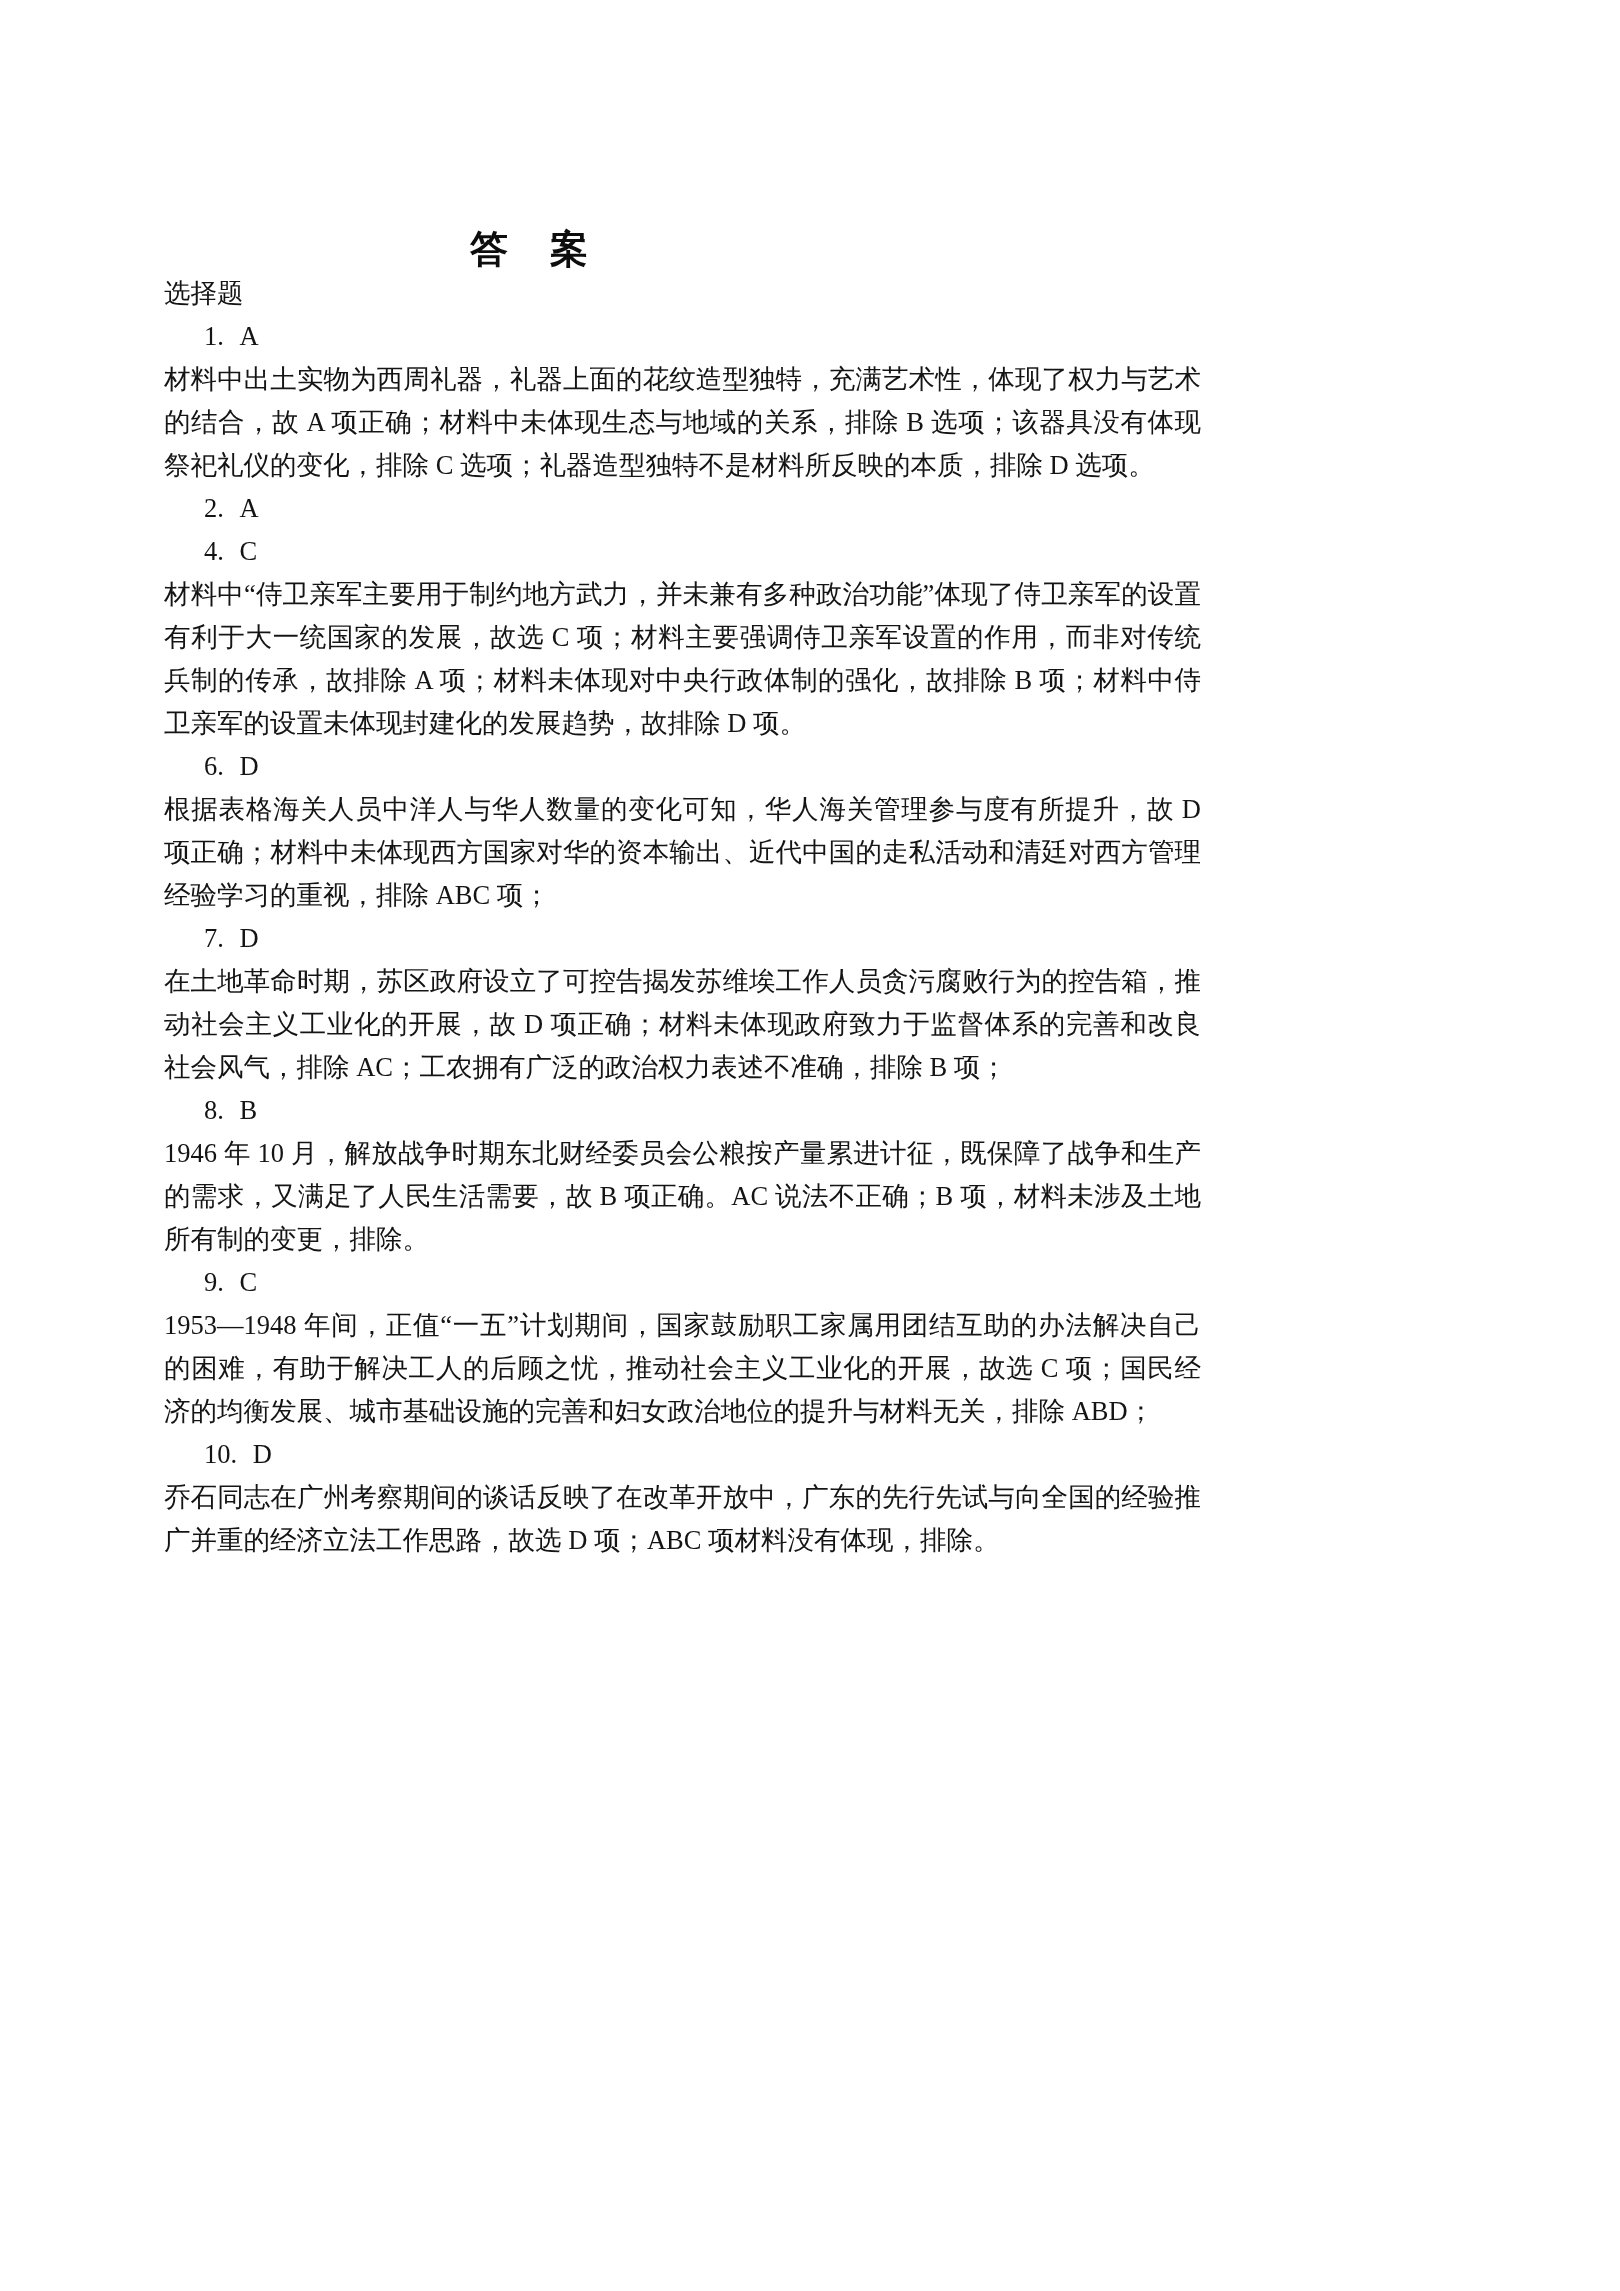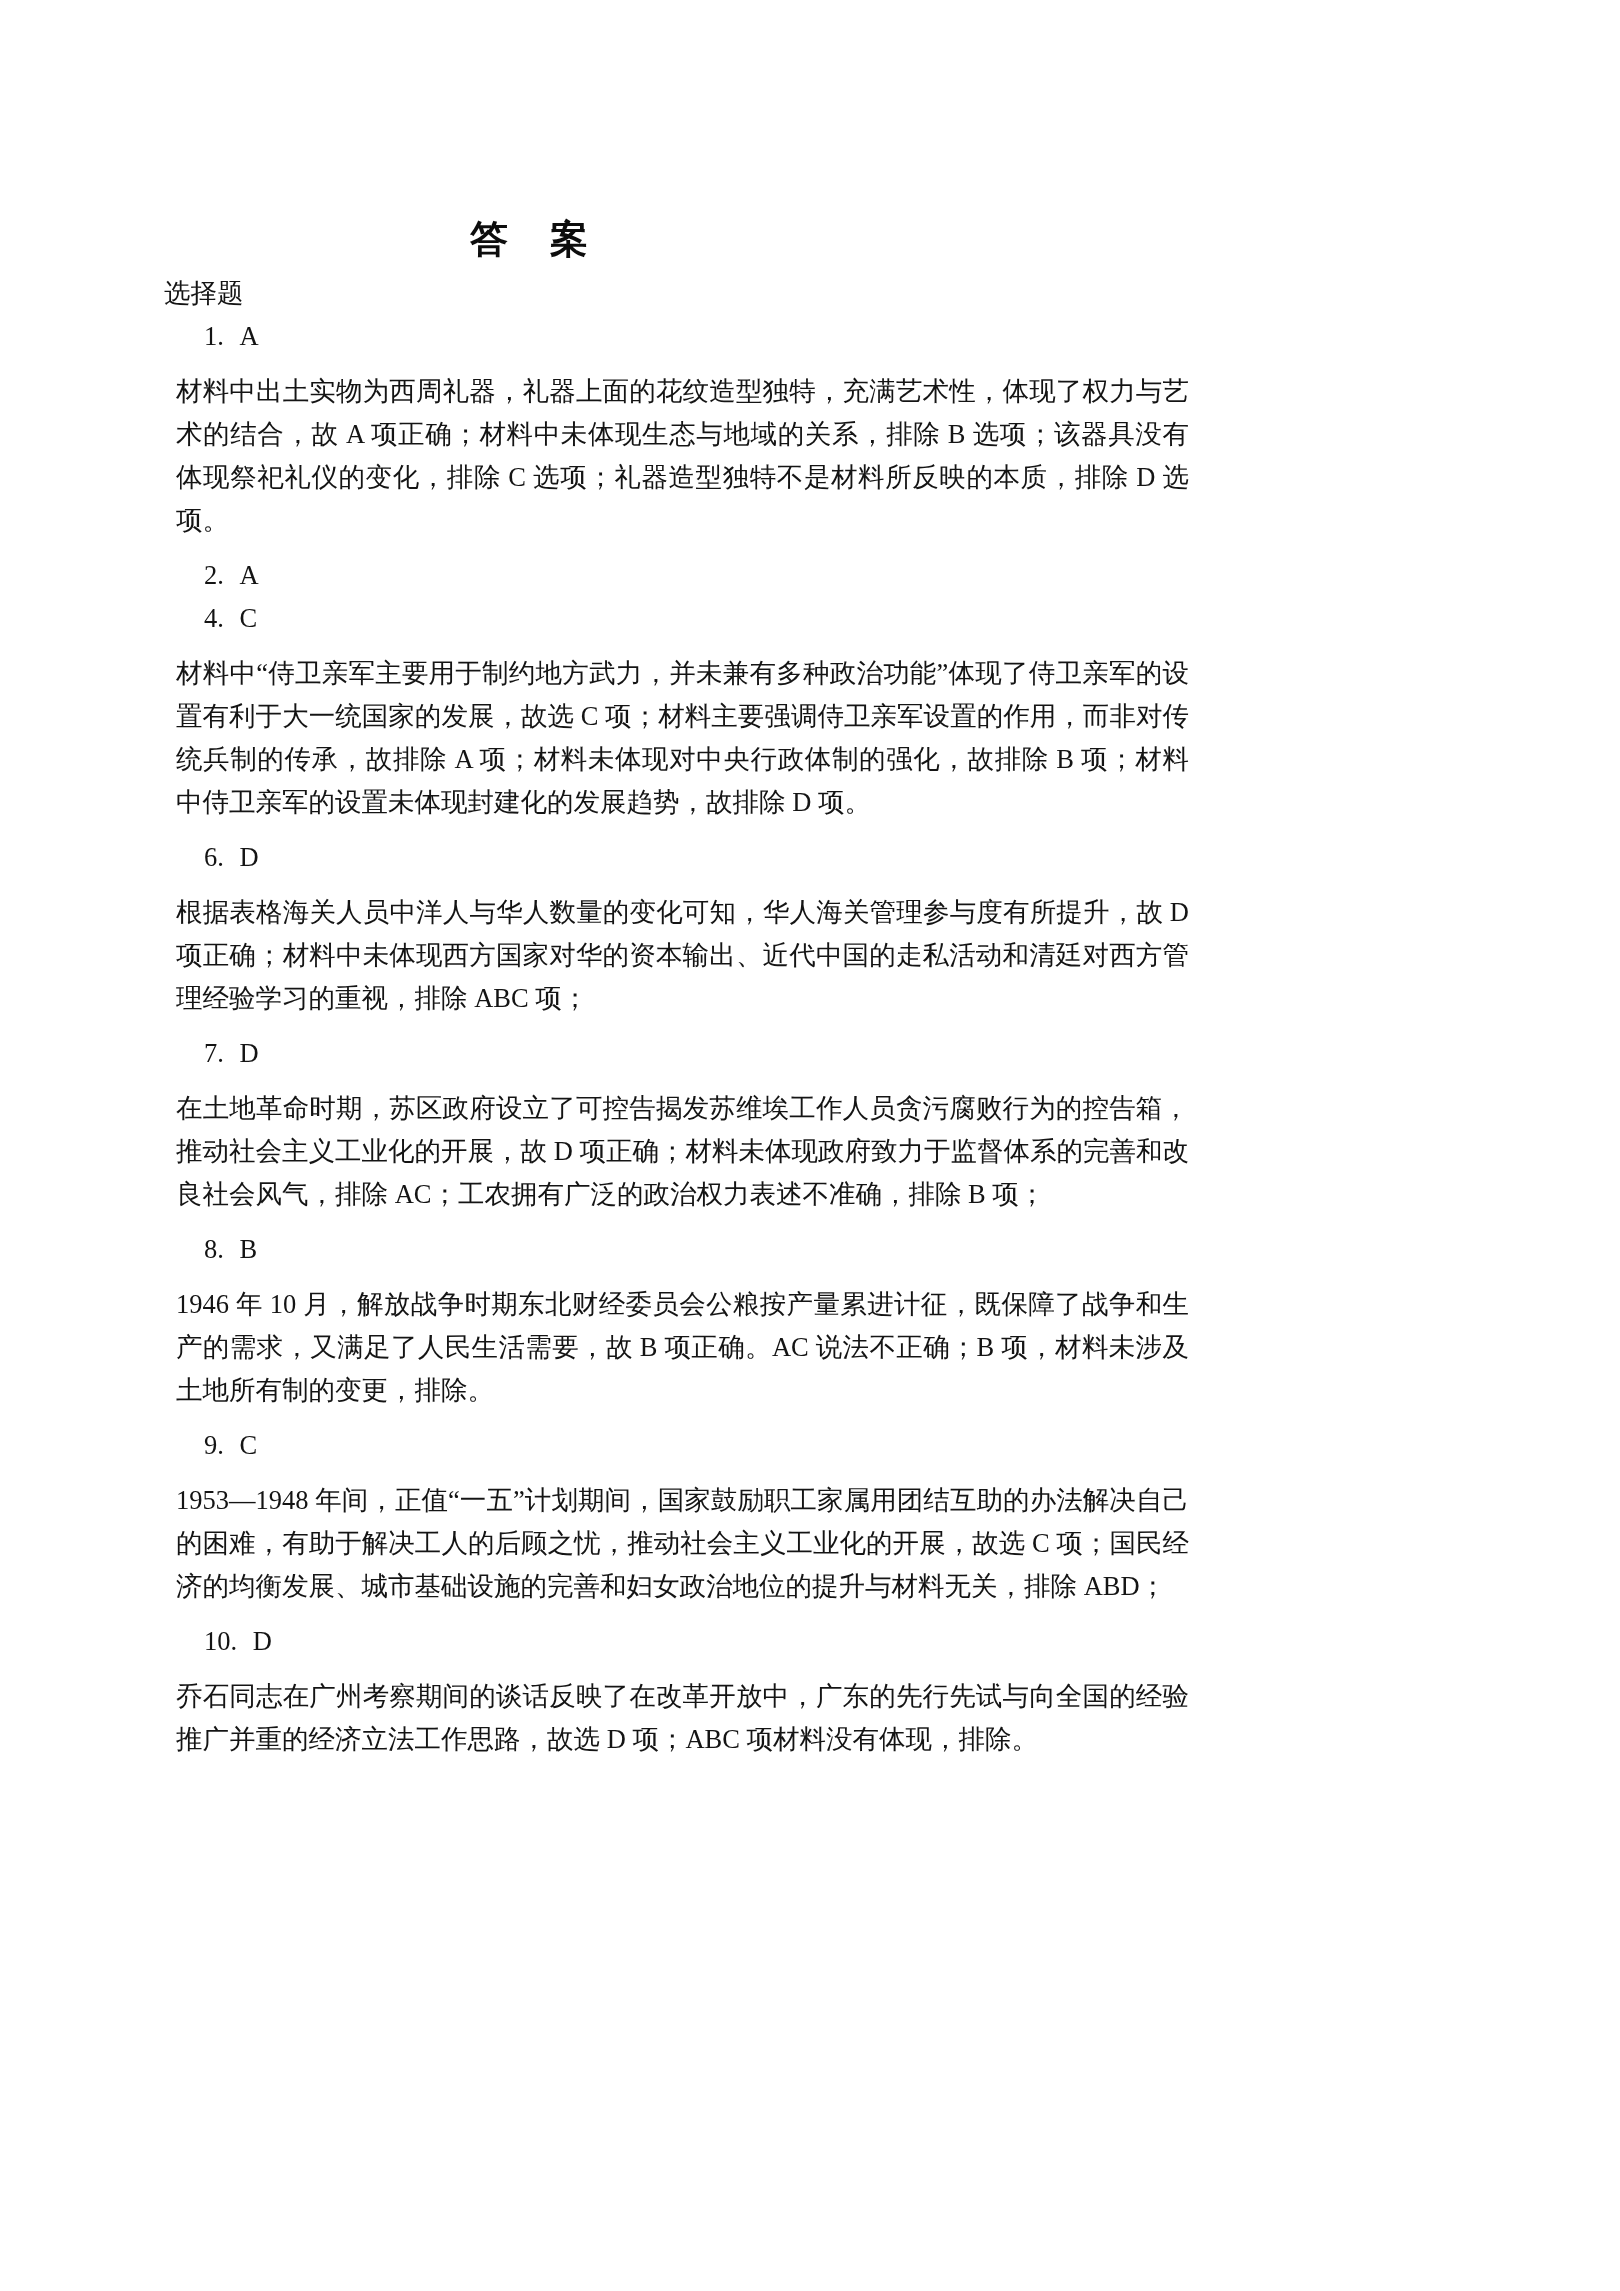--- a/index.html
+++ b/index.html
@@ -12,21 +12,21 @@
     width: 1620px;
     height: 2292px;
     background: #ffffff;
     color: #141414;
     font-family: "Liberation Serif", "DejaVu Serif", serif;
     overflow: hidden;
   }
   .doc-title {
     position: absolute;
     left: 470px;
-    top: 214px;
+    top: 224px;
     font-size: 38px;
     font-weight: 700;
     letter-spacing: 2px;
     white-space: pre;
     color: #0d0d0d;
   }
   .content {
     position: absolute;
     left: 164px;
     top: 272px;
@@ -38,21 +38,21 @@
     text-align: left;
   }
   .answer-head {
     text-align: left;
     margin-left: 40px;
   }
   .answer-head .letter {
     margin-left: 15.7px;
   }
   .explanation {
-    margin: 12px;
+    margin: 0;
     text-align: justify;
     text-justify: inter-ideograph;
   }
 </style>
 </head>
 <body>
 
 <div class="page">
   <div class="doc-title">答　案</div>
 

